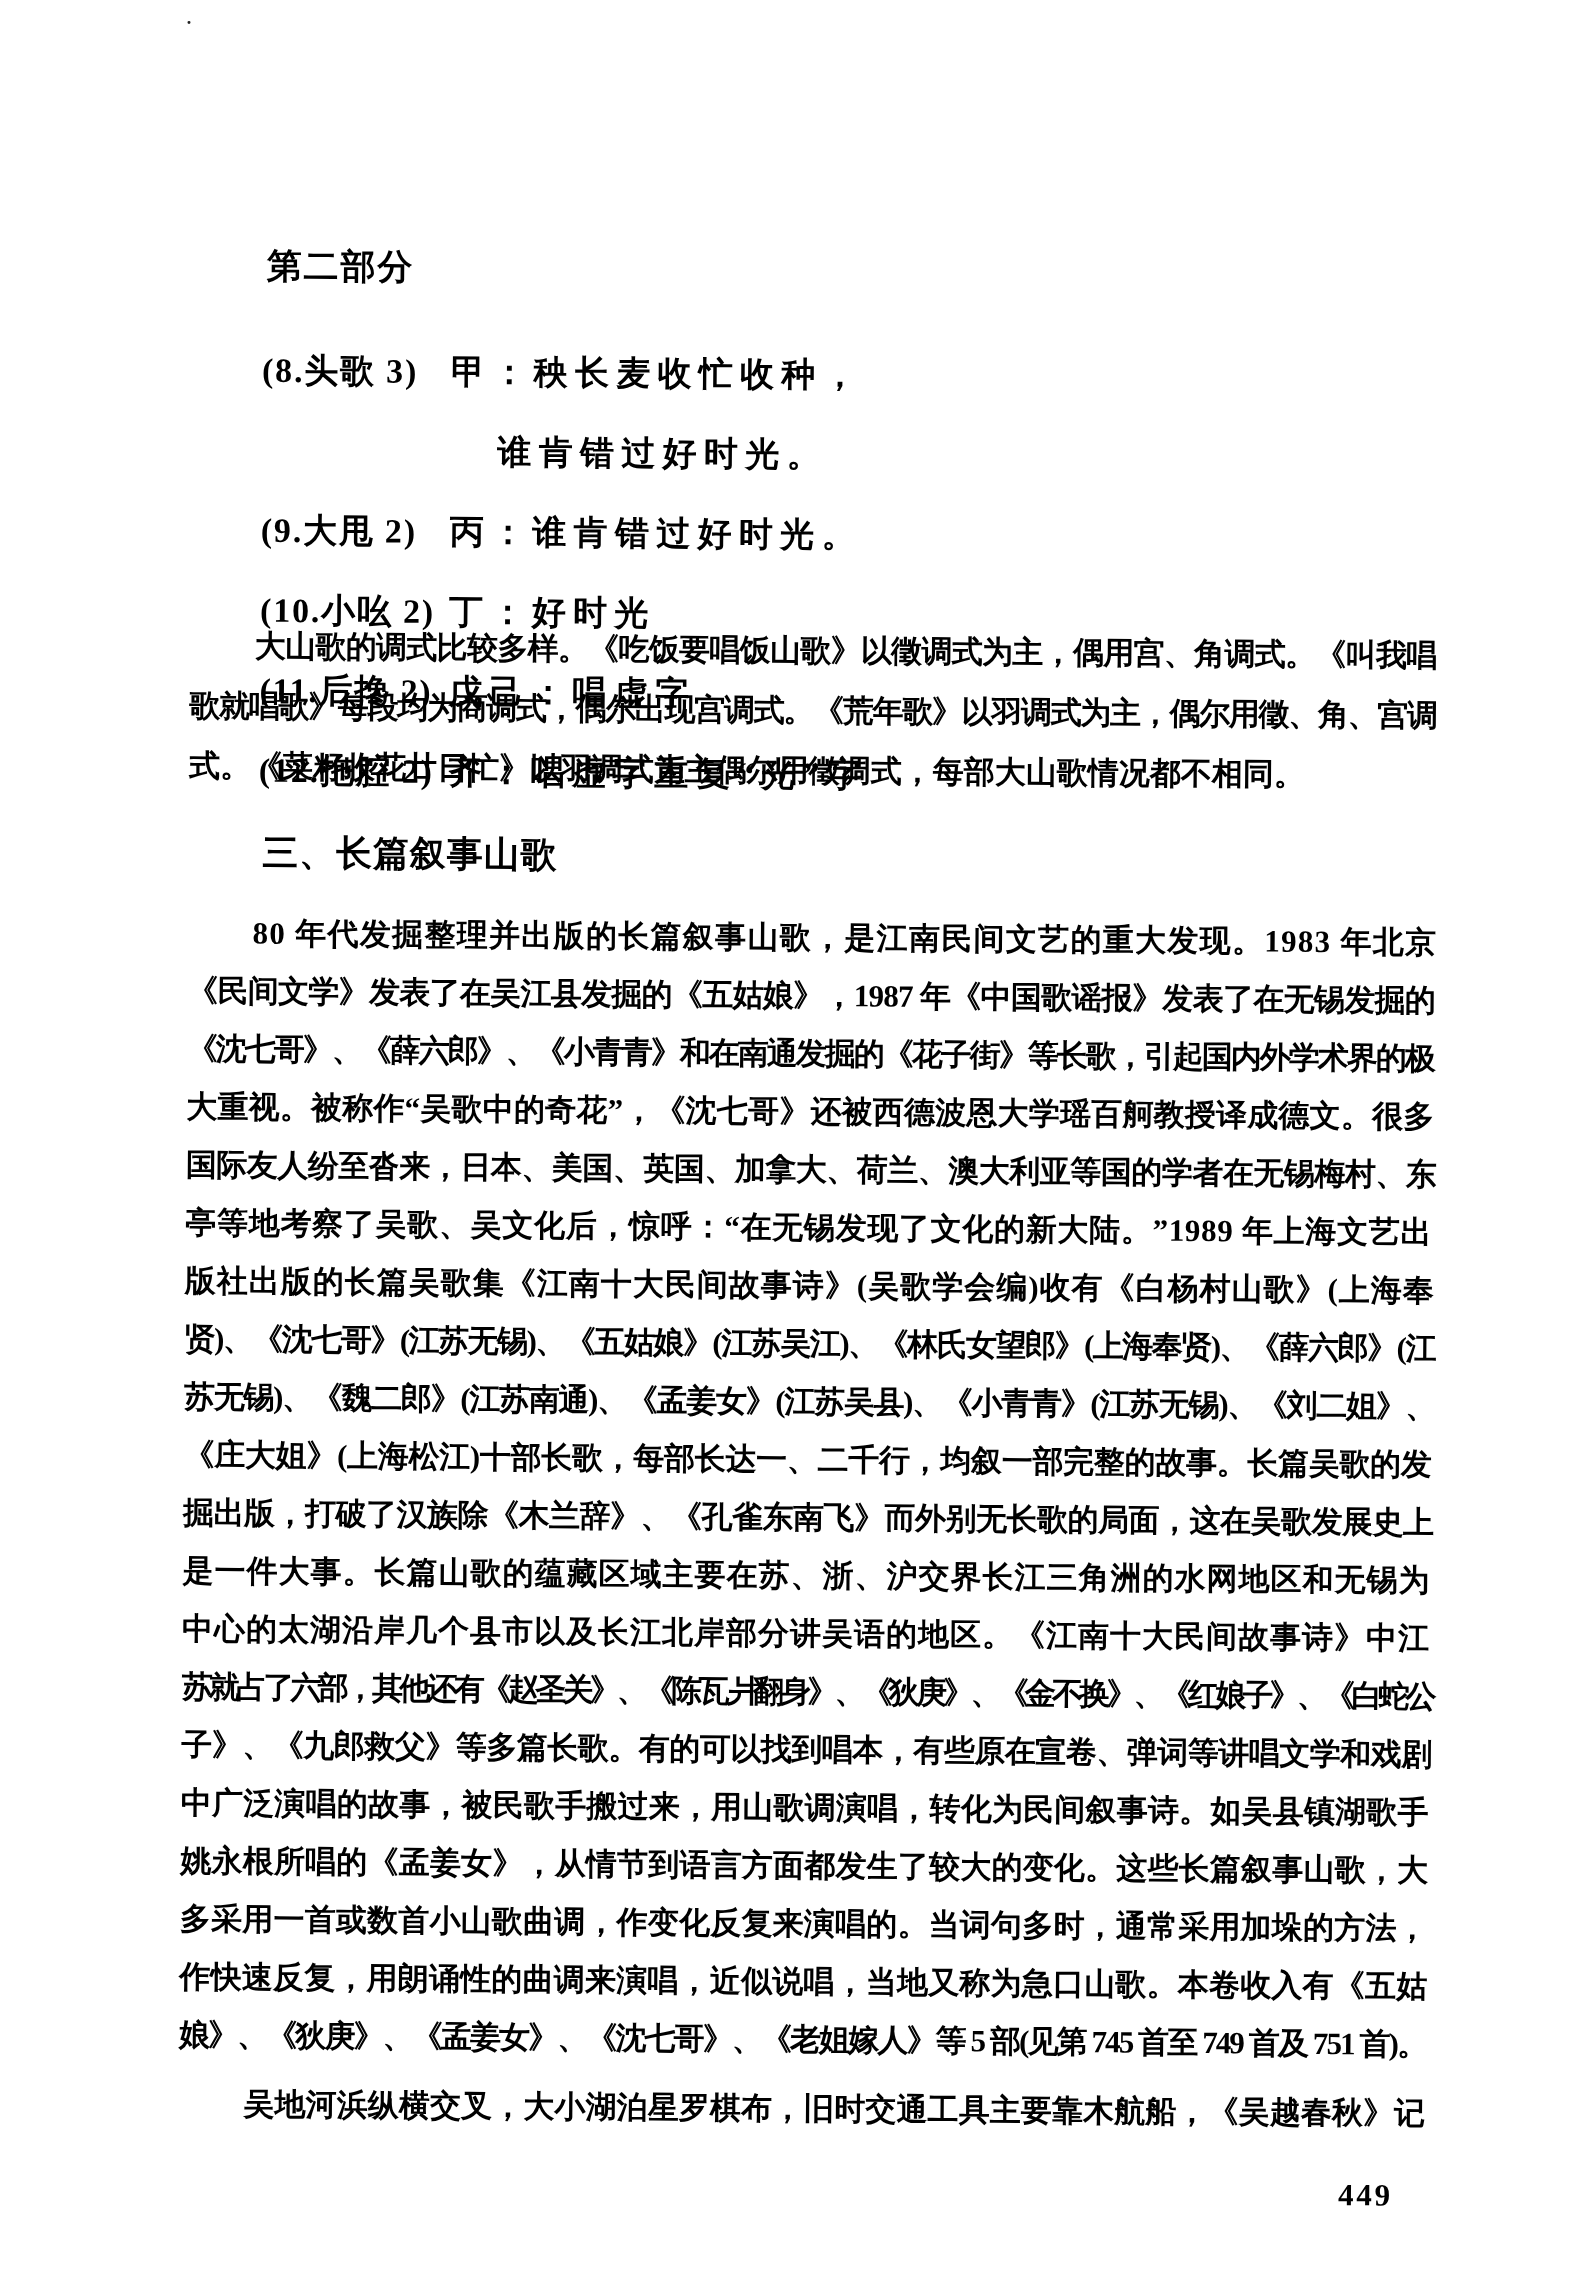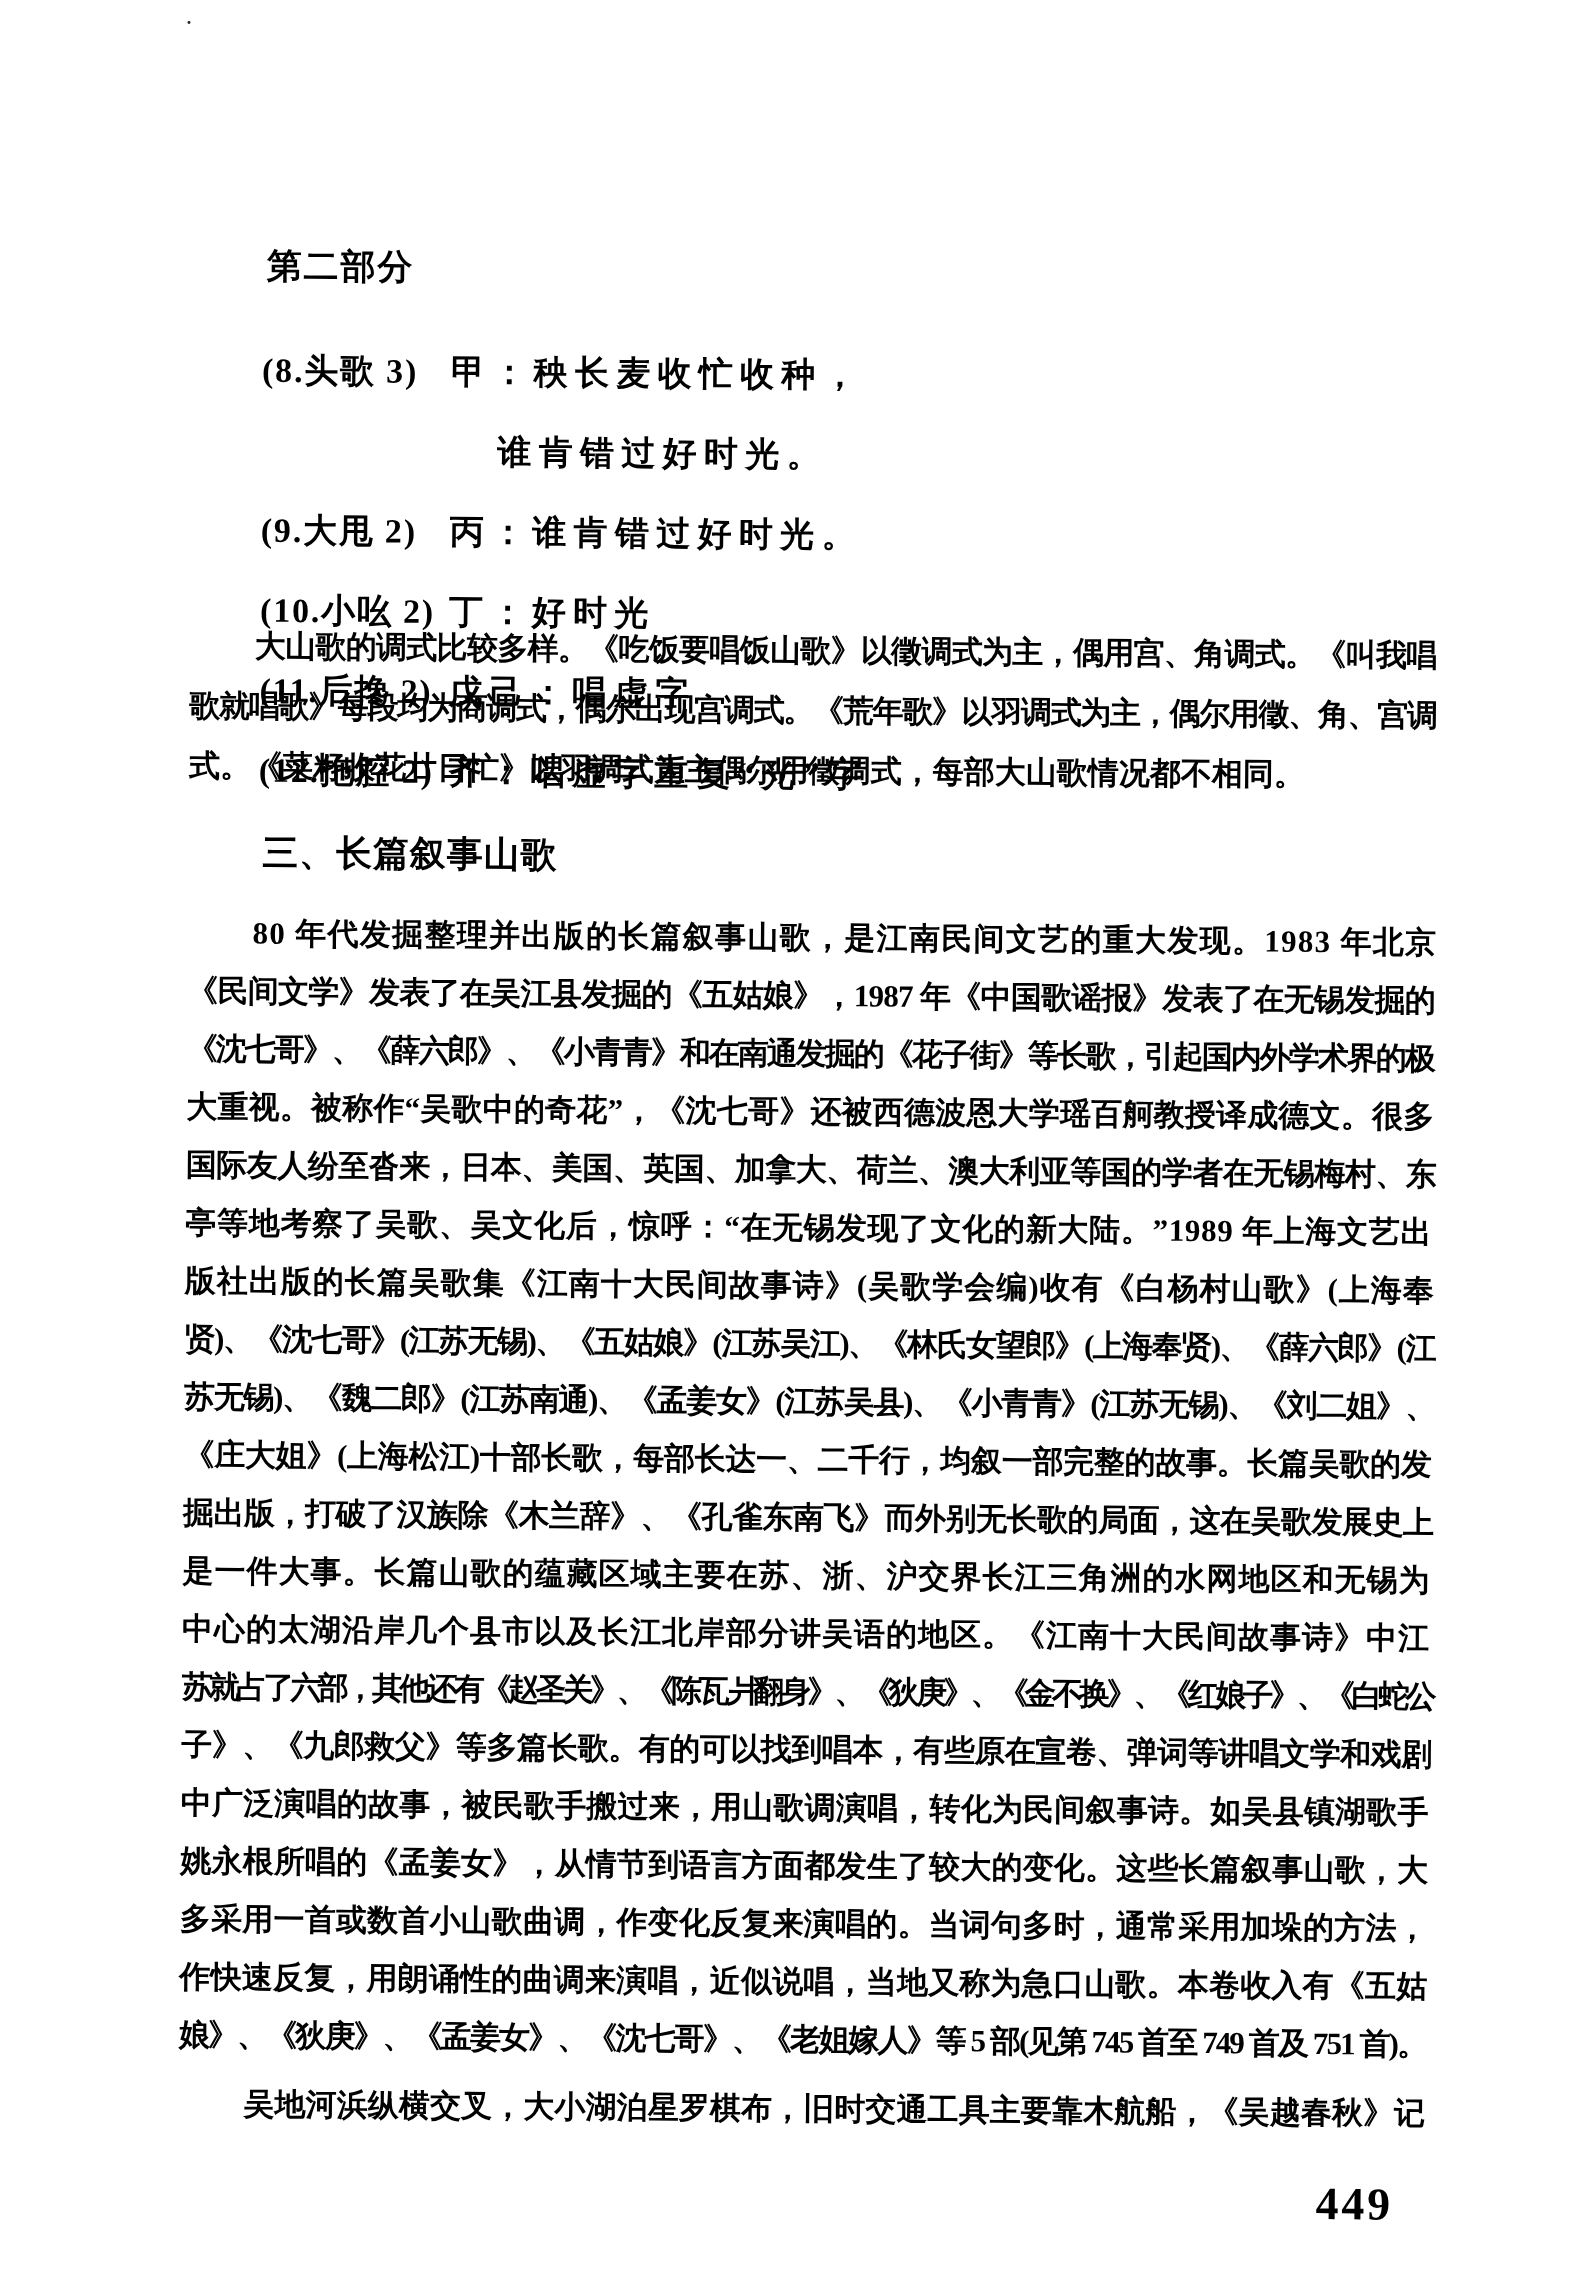--- a/index.html
+++ b/index.html
@@ -39,21 +39,21 @@
   .para-main { top:909px; }
   .para-final { top:2080px; }
   .line {
     height:58px; line-height:58px; font-size:31px;
     white-space:nowrap; overflow:visible;
   }
   .para-mode .line { height:60px; line-height:60px; }
   .indent { padding-left:65px; }
   .page-number {
     position:absolute; right:31px; top:2173px;
-    font-size:46px; letter-spacing:2.7px;
+    font-size:31px; letter-spacing:2.7px;
   }
 </style>
 </head>
 <body>
 
 <div class="page">
   <div class="top-mark">·</div>
 
   <div class="content">
 

